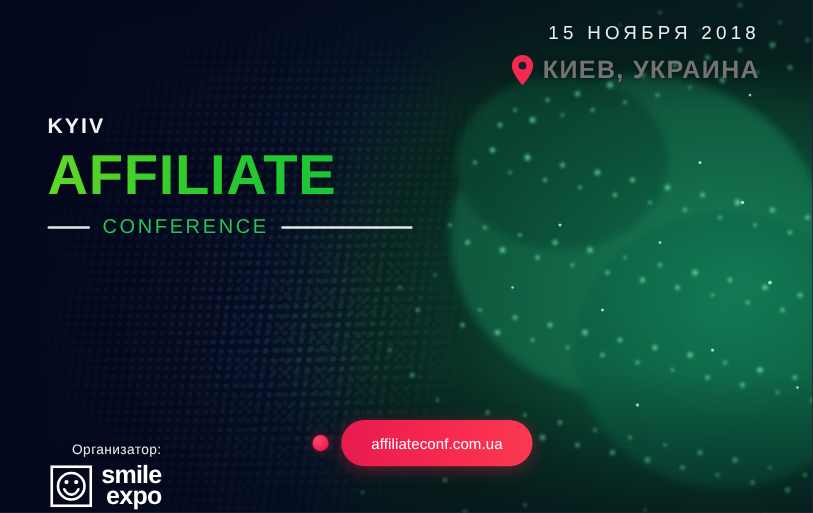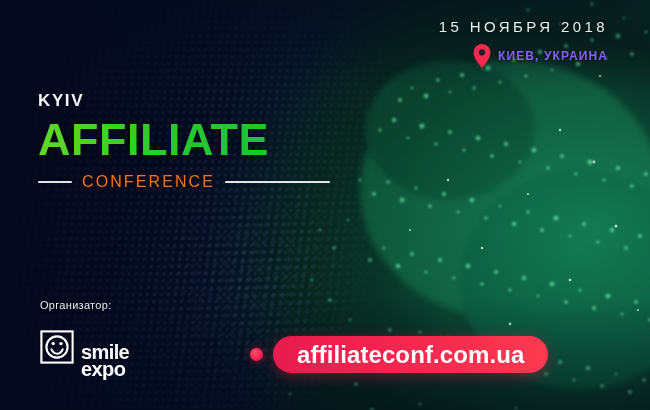--- a/index.html
+++ b/index.html
@@ -67,21 +67,21 @@
     color:#e9eef0;font-size:15px;font-weight:400;
     letter-spacing:3.4px;white-space:nowrap;
     text-shadow:0 1px 4px rgba(0,0,0,.45);
   }
   .loc-line{
     margin-top:9px;
     display:flex;align-items:center;justify-content:flex-end;gap:7px;
     white-space:nowrap;
   }
   .loc-text{
-    color:#8b5cf6;font-size:12px;font-weight:700;letter-spacing:1.1px;
+    color:#737373;font-size:20px;font-weight:700;letter-spacing:1.1px;
     text-shadow:0 1px 4px rgba(0,0,0,.45);
   }
   .pin-icon{width:18px;height:24px;display:block;flex:0 0 auto;}
 
   
   .headline{position:absolute;left:38px;top:92px;}
   .kyiv{
     color:#f2f4f8;font-size:17px;font-weight:700;letter-spacing:1.6px;
     line-height:1;margin-bottom:9px;
     text-shadow:0 1px 5px rgba(0,0,0,.5);
@@ -104,36 +104,36 @@
     letter-spacing:.5px;
   }
   .conf-row{
     display:flex;align-items:center;gap:10px;
     margin-top:12px;width:292px;
   }
   .conf-rule{height:2px;background:#eef2f4;flex:0 0 auto;border-radius:1px;opacity:.95;}
   .conf-rule.left{width:34px;}
   .conf-rule.right{flex:1 1 auto;}
   .conf-text{
-    color:#f97316;font-size:16px;font-weight:400;letter-spacing:2.1px;
+    color:#22c55e;font-size:16px;font-weight:400;letter-spacing:2.1px;
     white-space:nowrap;line-height:1;
     text-shadow:0 1px 4px rgba(0,0,0,.45);
   }
 
   
-  .organizer{position:absolute;left:40px;bottom:32px;}
+  .organizer{position:absolute;left:40px;bottom:4px;text-align:right;}
   .org-label{
     color:#e7ebf1;font-size:11px;font-weight:400;letter-spacing:.3px;
     margin-bottom:6px;line-height:1;
     text-shadow:0 1px 4px rgba(0,0,0,.5);
   }
   .logo-row{display:flex;align-items:center;gap:7px;}
   .logo-mark{width:34px;height:34px;flex:0 0 auto;display:block;}
   .logo-words{
-    display:flex;flex-direction:column;line-height:.86;margin-top:27px;
+    display:flex;flex-direction:column;line-height:.86;
   }
   .logo-words span{
     color:#ffffff;font-size:20px;font-weight:700;letter-spacing:-.6px;
   }
 
   
   .url-dot{
     position:absolute;left:250px;top:348px;
     width:13px;height:13px;border-radius:50%;
     background:radial-gradient(circle at 35% 32%, #ff4d6d 0%, #f01a4c 70%, #d4144a 100%);
@@ -143,21 +143,21 @@
     position:absolute;left:273px;top:336px;
     height:37px;
     display:flex;align-items:center;justify-content:center;
     padding:0 24px;
     border-radius:19px;border:0;
     background:linear-gradient(95deg,#e71b4f 0%, #f4264f 45%, #fb3a50 100%);
     box-shadow:0 3px 14px rgba(225,25,70,.42);
     cursor:pointer;
   }
   .url-btn span{
-    color:#ffffff;font-size:24px;font-weight:700;letter-spacing:.1px;
+    color:#ffffff;font-size:12px;font-weight:400;letter-spacing:.1px;
     white-space:nowrap;
   }
 </style>
 </head>
 <body>
 
 <div class="banner">
 
   <div class="bg-base"></div>
   <div class="bg-halftone"></div>

